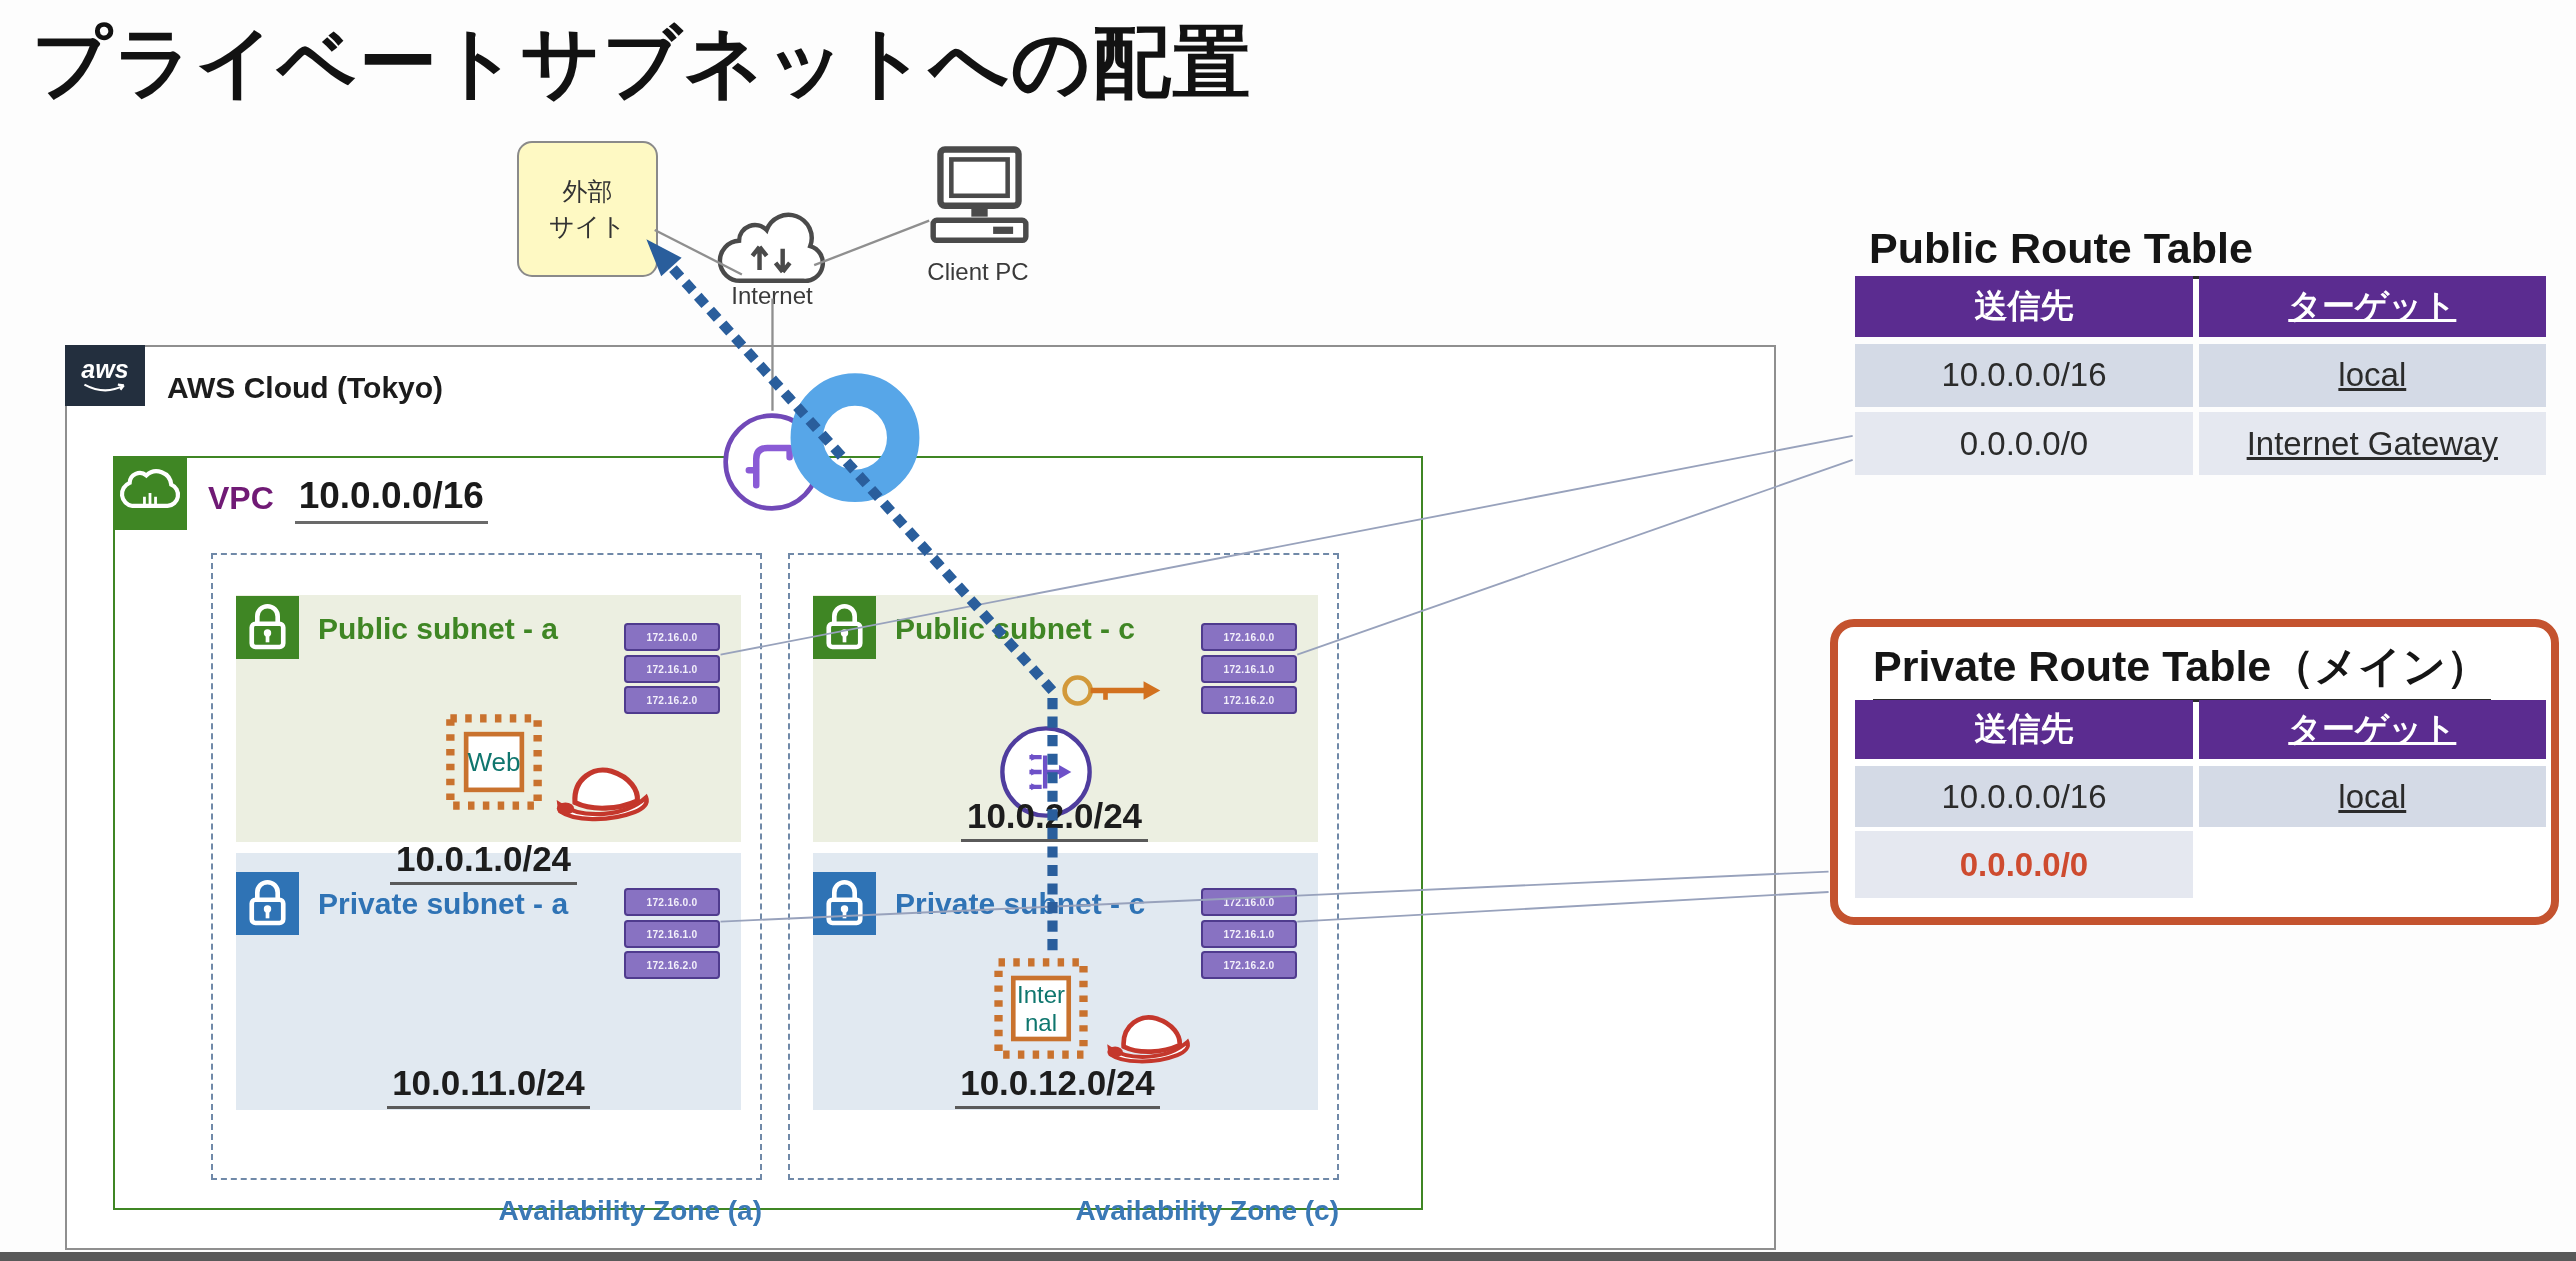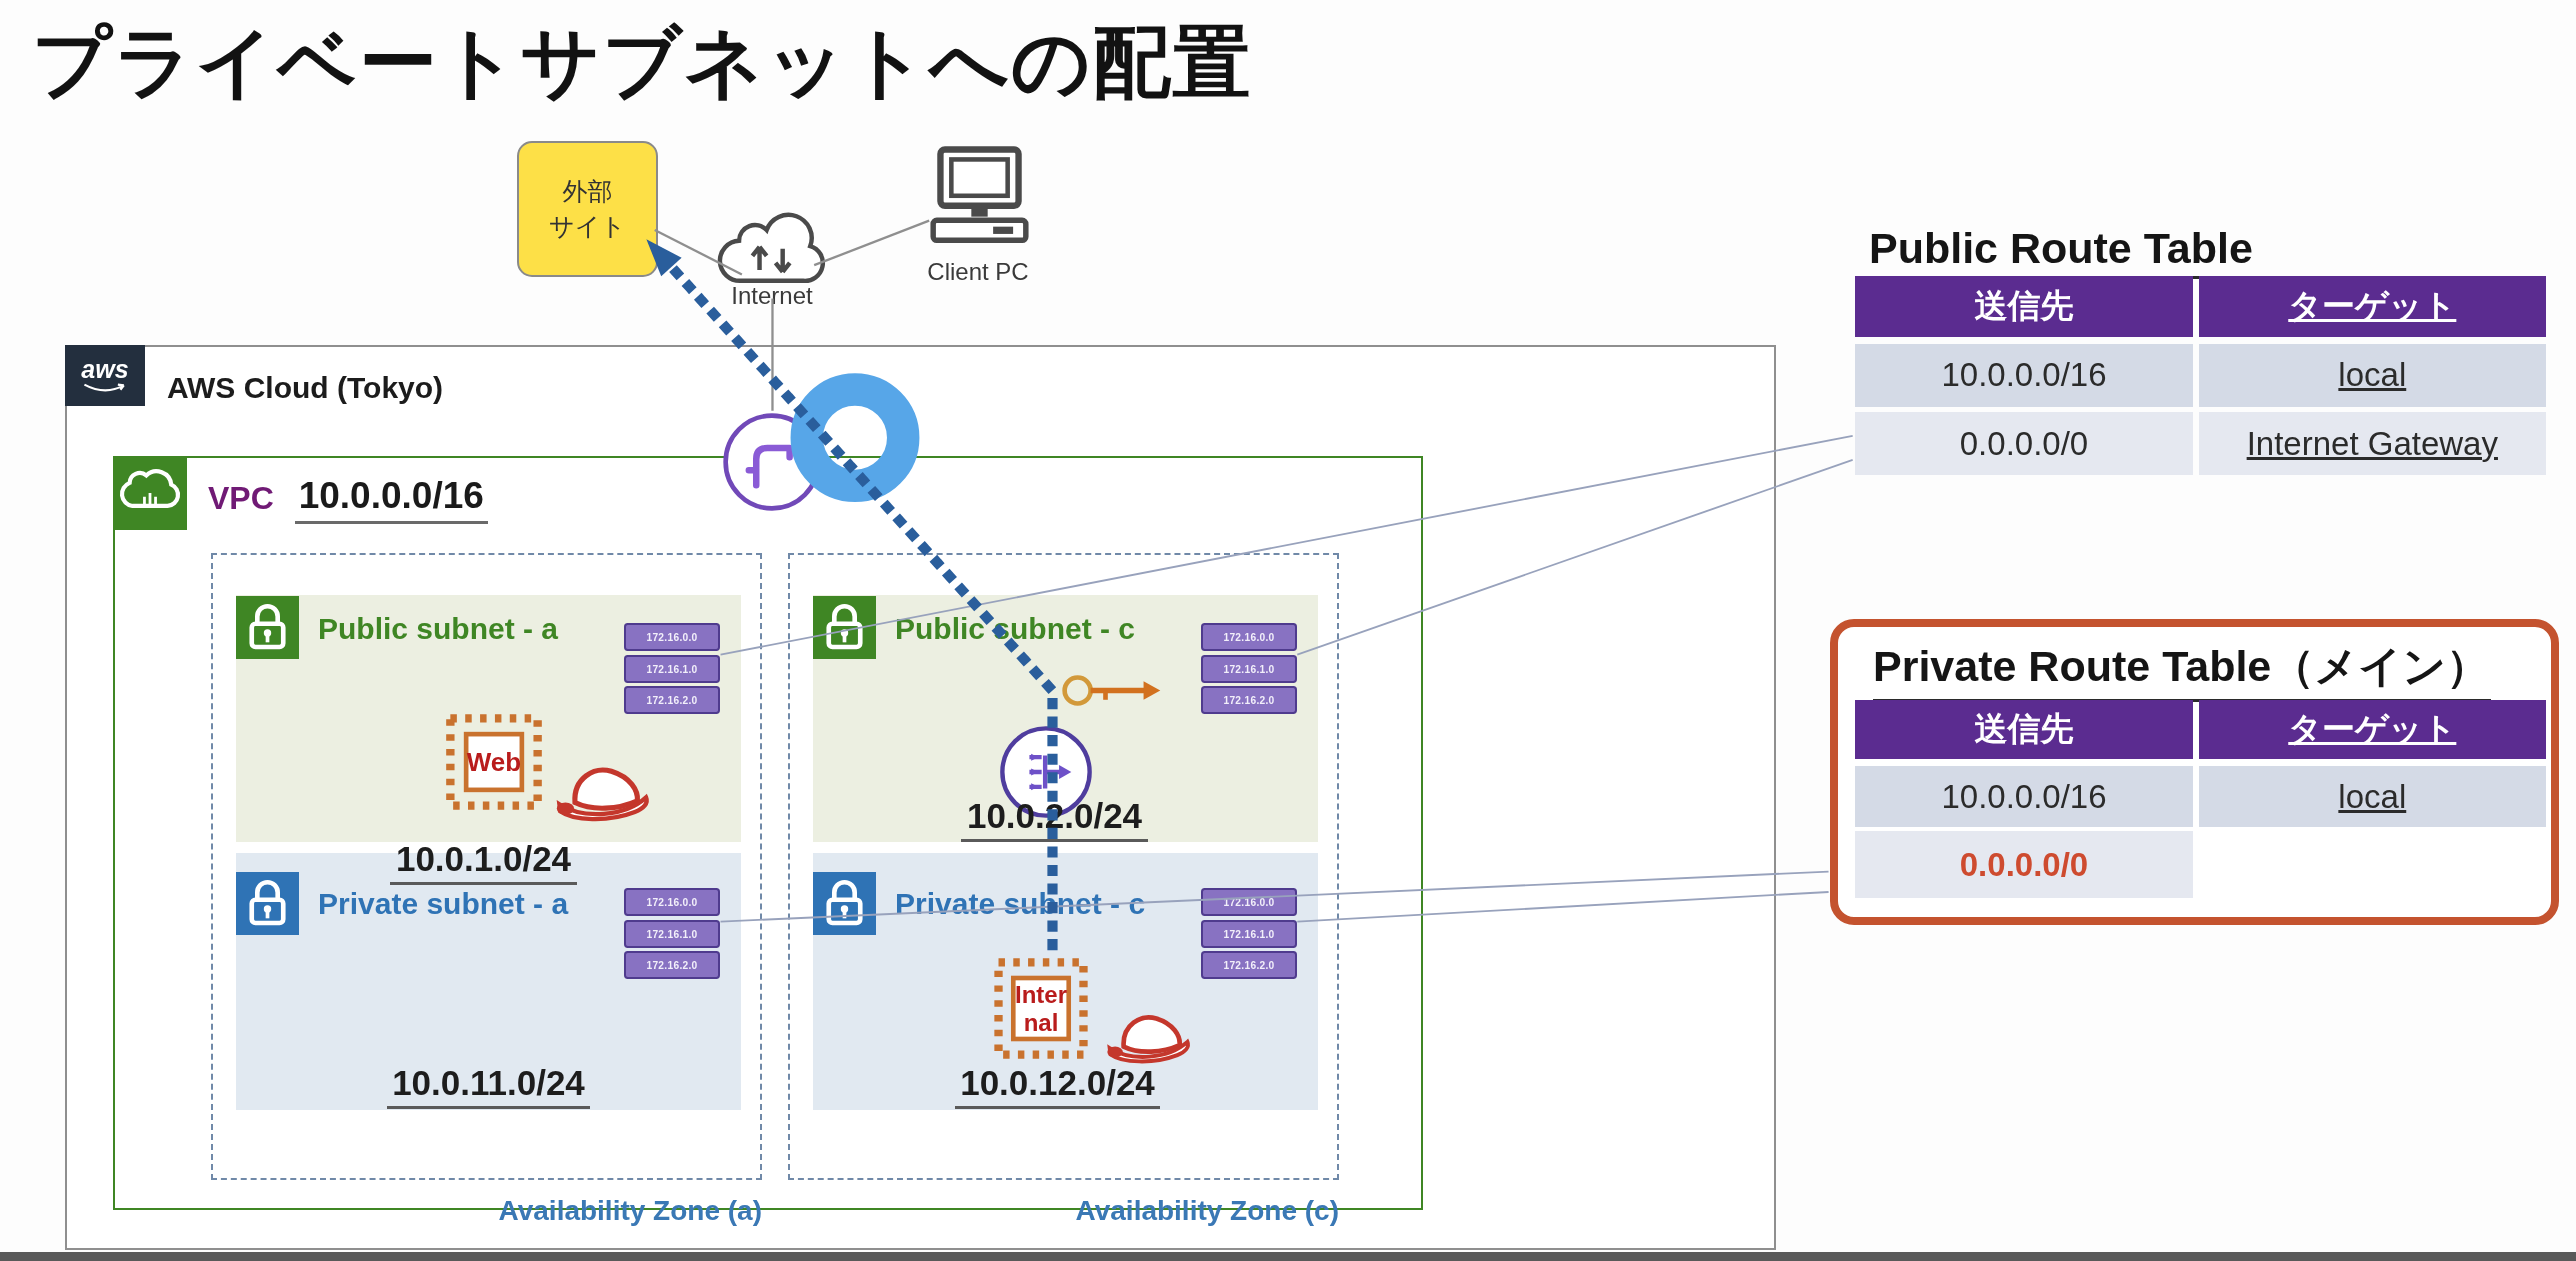--- a/index.html
+++ b/index.html
@@ -5,21 +5,21 @@
   html,body{margin:0;padding:0;}
   body{
     width:2576px;height:1261px;position:relative;overflow:hidden;
     background:#fdfdfd;
     font-family:"Liberation Sans","DejaVu Sans",sans-serif;
     -webkit-font-smoothing:antialiased;
   }
   .abs{position:absolute;}
   .pagetitle{left:32px;top:11px;font-size:78px;font-weight:800;color:#121212;letter-spacing:1.9px;z-index:5;}
   .extbox{left:517px;top:141px;width:137px;height:132px;border:2.8px solid #8a8a8a;border-radius:15px;
-    background:#fde047;display:flex;align-items:center;justify-content:center;text-align:center;
+    background:#fef9c3;display:flex;align-items:center;justify-content:center;text-align:center;
     font-size:25px;color:#333;line-height:1.4;white-space:pre-line;z-index:6;}
   .toplabel{font-size:24px;color:#3a3a3a;text-align:center;z-index:6;}
   .awsbox{left:65px;top:345px;width:1711px;height:905px;border:2.8px solid #8f8f8f;background:#ffffff;z-index:1;box-sizing:border-box;}
   .awslogo{left:65px;top:345px;width:80px;height:61px;background:#232F3E;z-index:3;display:flex;flex-direction:column;align-items:center;justify-content:center;}
   .awslogo .t{color:#fff;font-size:25px;font-weight:700;line-height:1;font-style:italic;}
   .awslabel{left:167px;top:371px;font-size:30px;font-weight:600;color:#1c1c1c;z-index:3;}
   .vpcbox{left:113px;top:456px;width:1310px;height:754px;border:2.8px solid #3F8624;background:#fff;z-index:2;box-sizing:border-box;}
   .vpcicon{left:113px;top:456px;width:74px;height:74px;background:#3F8624;z-index:4;display:flex;align-items:center;justify-content:center;}
   .vpclabel{left:208px;top:480px;font-size:32px;font-weight:700;color:#701a75;z-index:4;}
   .vpccidr{left:295px;top:475px;font-size:37px;font-weight:700;color:#1a1a1a;z-index:4;}
@@ -30,21 +30,21 @@
   .sub-green{background:#ECEFE1;}
   .sub-blue{background:#E1E9F1;}
   .lock{width:63px;height:63px;z-index:4;display:flex;align-items:center;justify-content:center;}
   .subname{font-size:30px;font-weight:600;z-index:4;}
   .green-t{color:#3F8624;} .blue-t{color:#2F73B5;}
   .badge{width:96px;height:28px;background:#8872C2;border:2.8px solid #4F3B8E;border-radius:3.7px;z-index:4;
     color:#F2EFFA;font-size:10.2px;font-weight:700;letter-spacing:0.3px;display:flex;align-items:center;justify-content:center;box-sizing:border-box;}
   .cidr{z-index:4;text-align:center;font-size:35px;font-weight:700;color:#1d1d1d;}
   .cidr .u{border-bottom:3.7px solid #5a5a5a;padding:0 5.6px 2.8px 5.6px;}
   .chip{z-index:4;display:flex;align-items:center;justify-content:center;}
-  .chiplabel{position:absolute;font-weight:700;color:#b91c1c;text-align:center;white-space:pre-line;}
+  .chiplabel{position:absolute;font-weight:400;color:#0f766e;text-align:center;white-space:pre-line;}
   .rt-title{font-size:43px;font-weight:800;color:#151515;z-index:6;}
   .rt-title .u{border-bottom:3.7px solid #2a2a2a;padding:0 1.9px 2.8px 0;}
   .rtable{width:691px;z-index:6;}
   .rrow{display:flex;gap:5.6px;margin-bottom:5.6px;}
   .rcell{text-align:right;display:flex;align-items:center;justify-content:center;font-size:33px;box-sizing:border-box;}
   .c1{width:338px;} .c2{flex:1;text-decoration:underline;}
   .hdr{background:#5B2C90;color:#fff;font-weight:700;height:61px;}
   .r1{background:#D4DAE6;color:#2b2b2b;height:63px;}
   .r2{background:#E5E8F0;color:#2b2b2b;height:63px;}
   .redtext{color:#CE4B2F !important;font-weight:800;}

